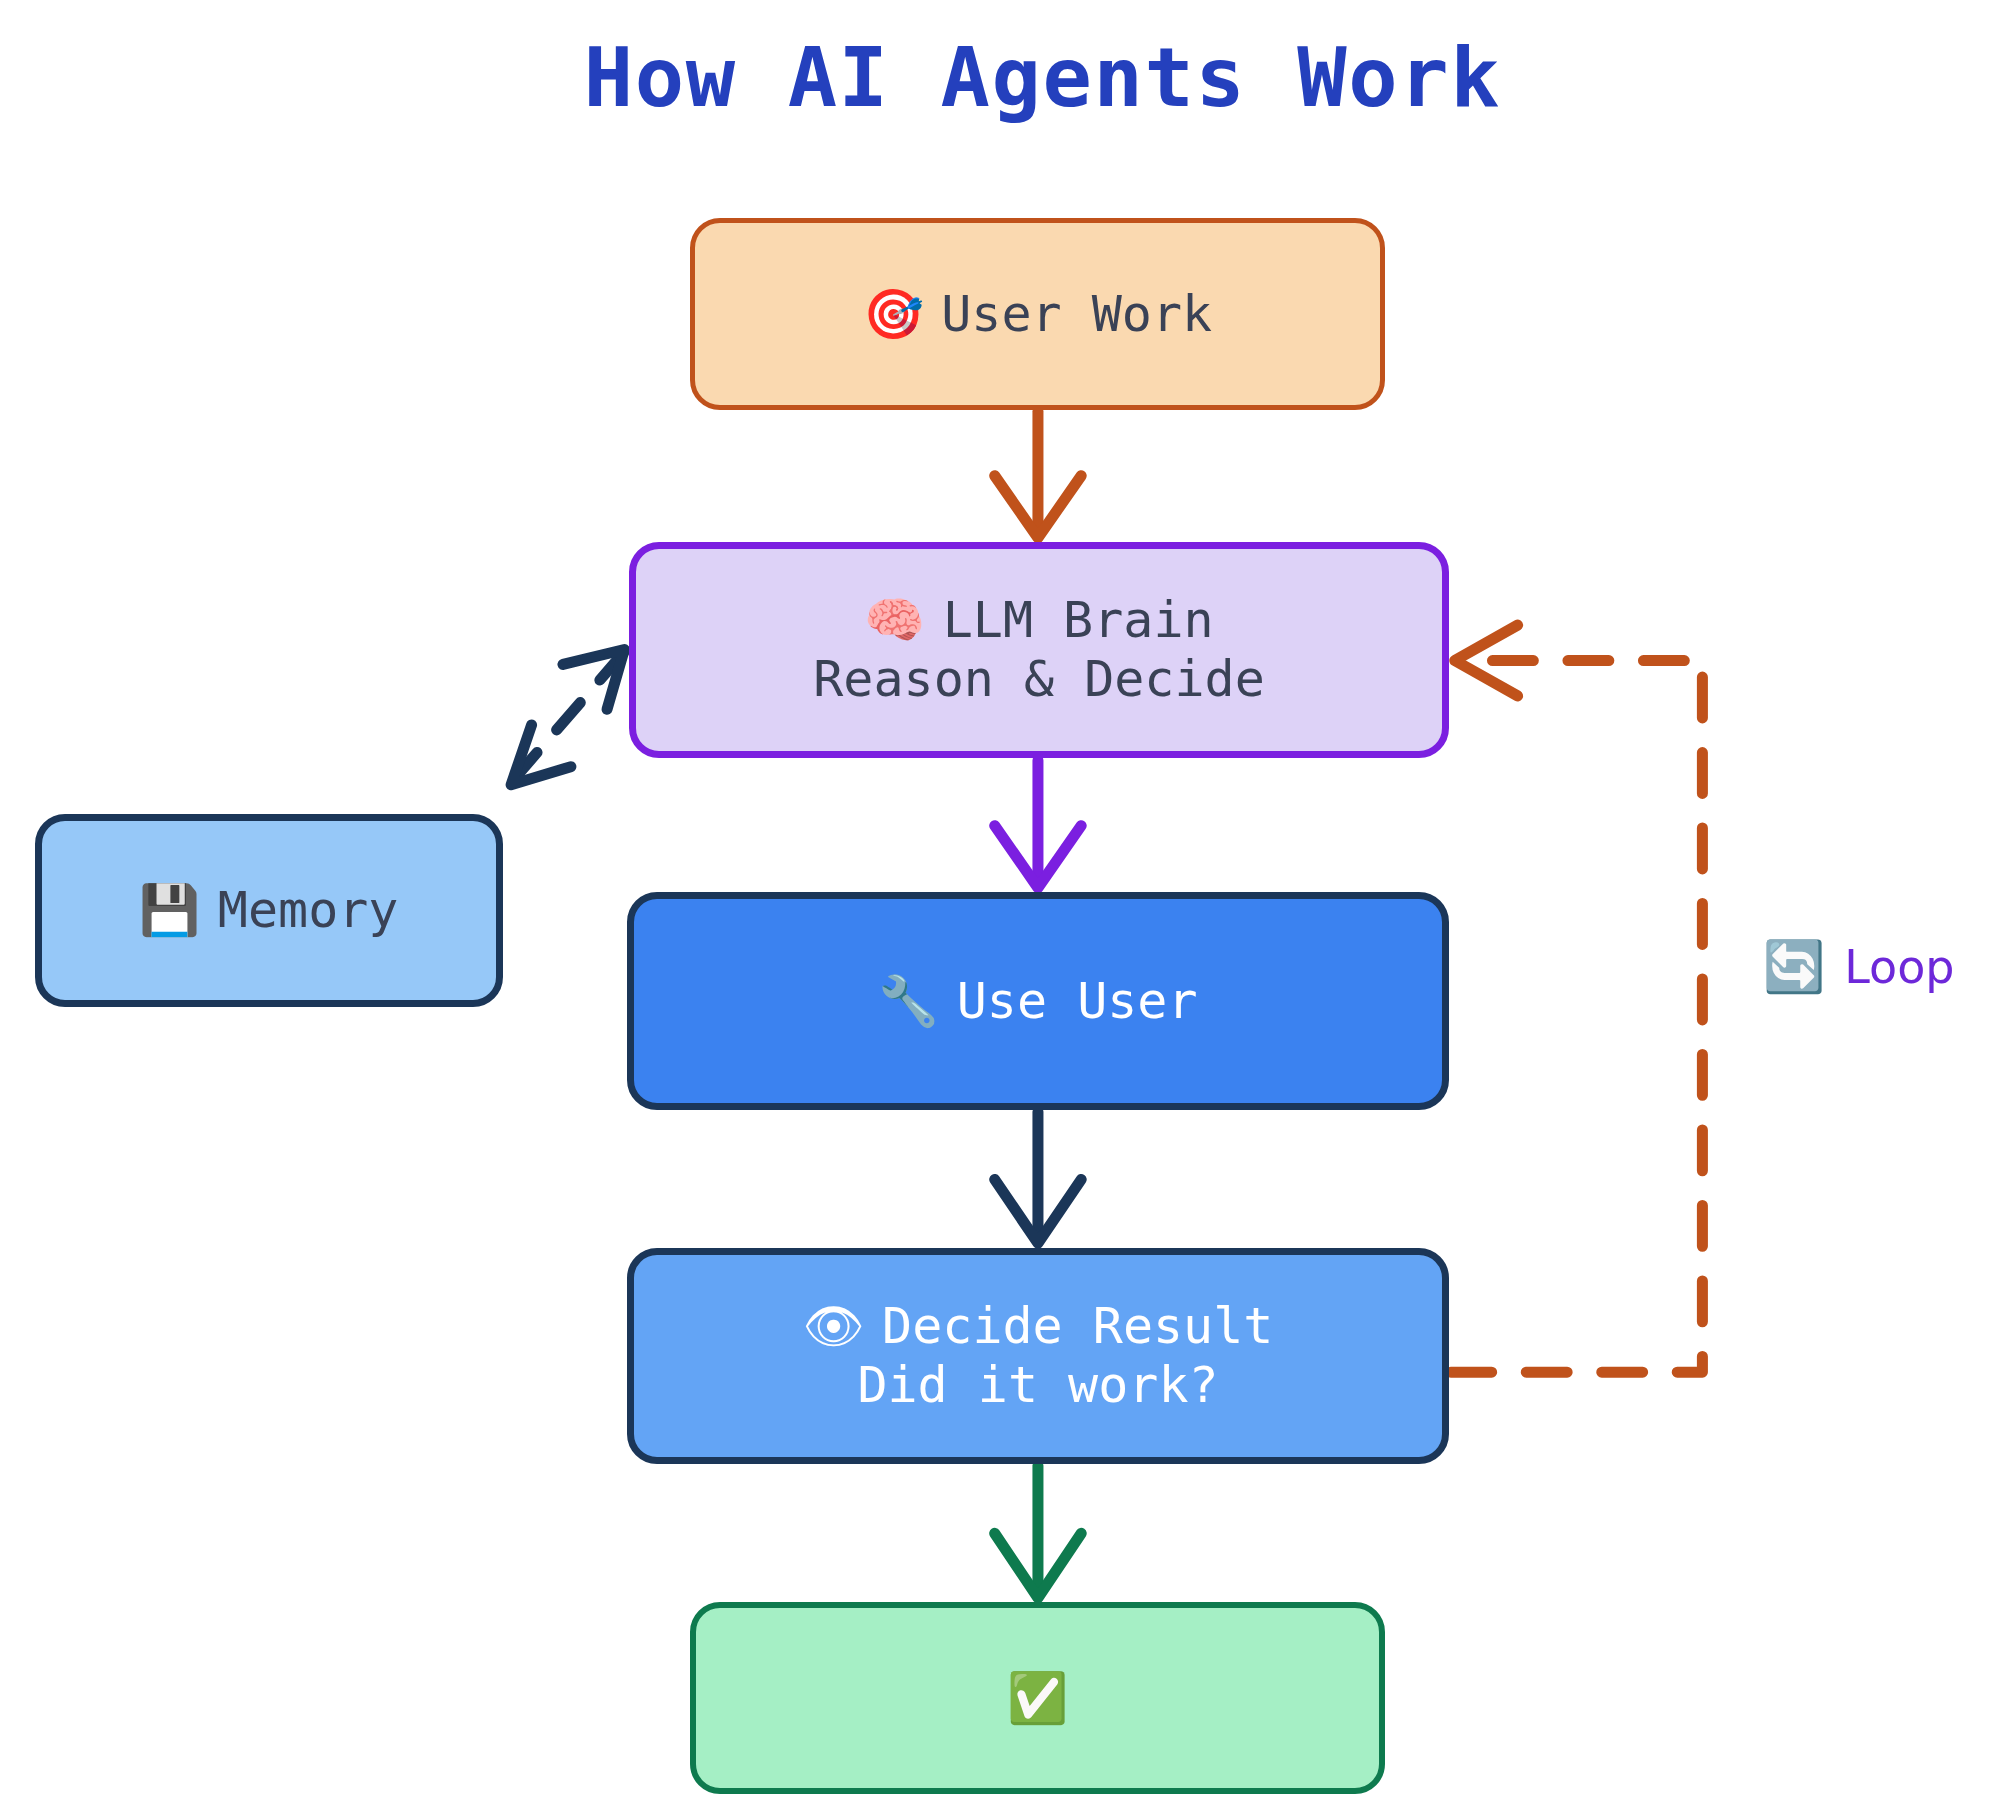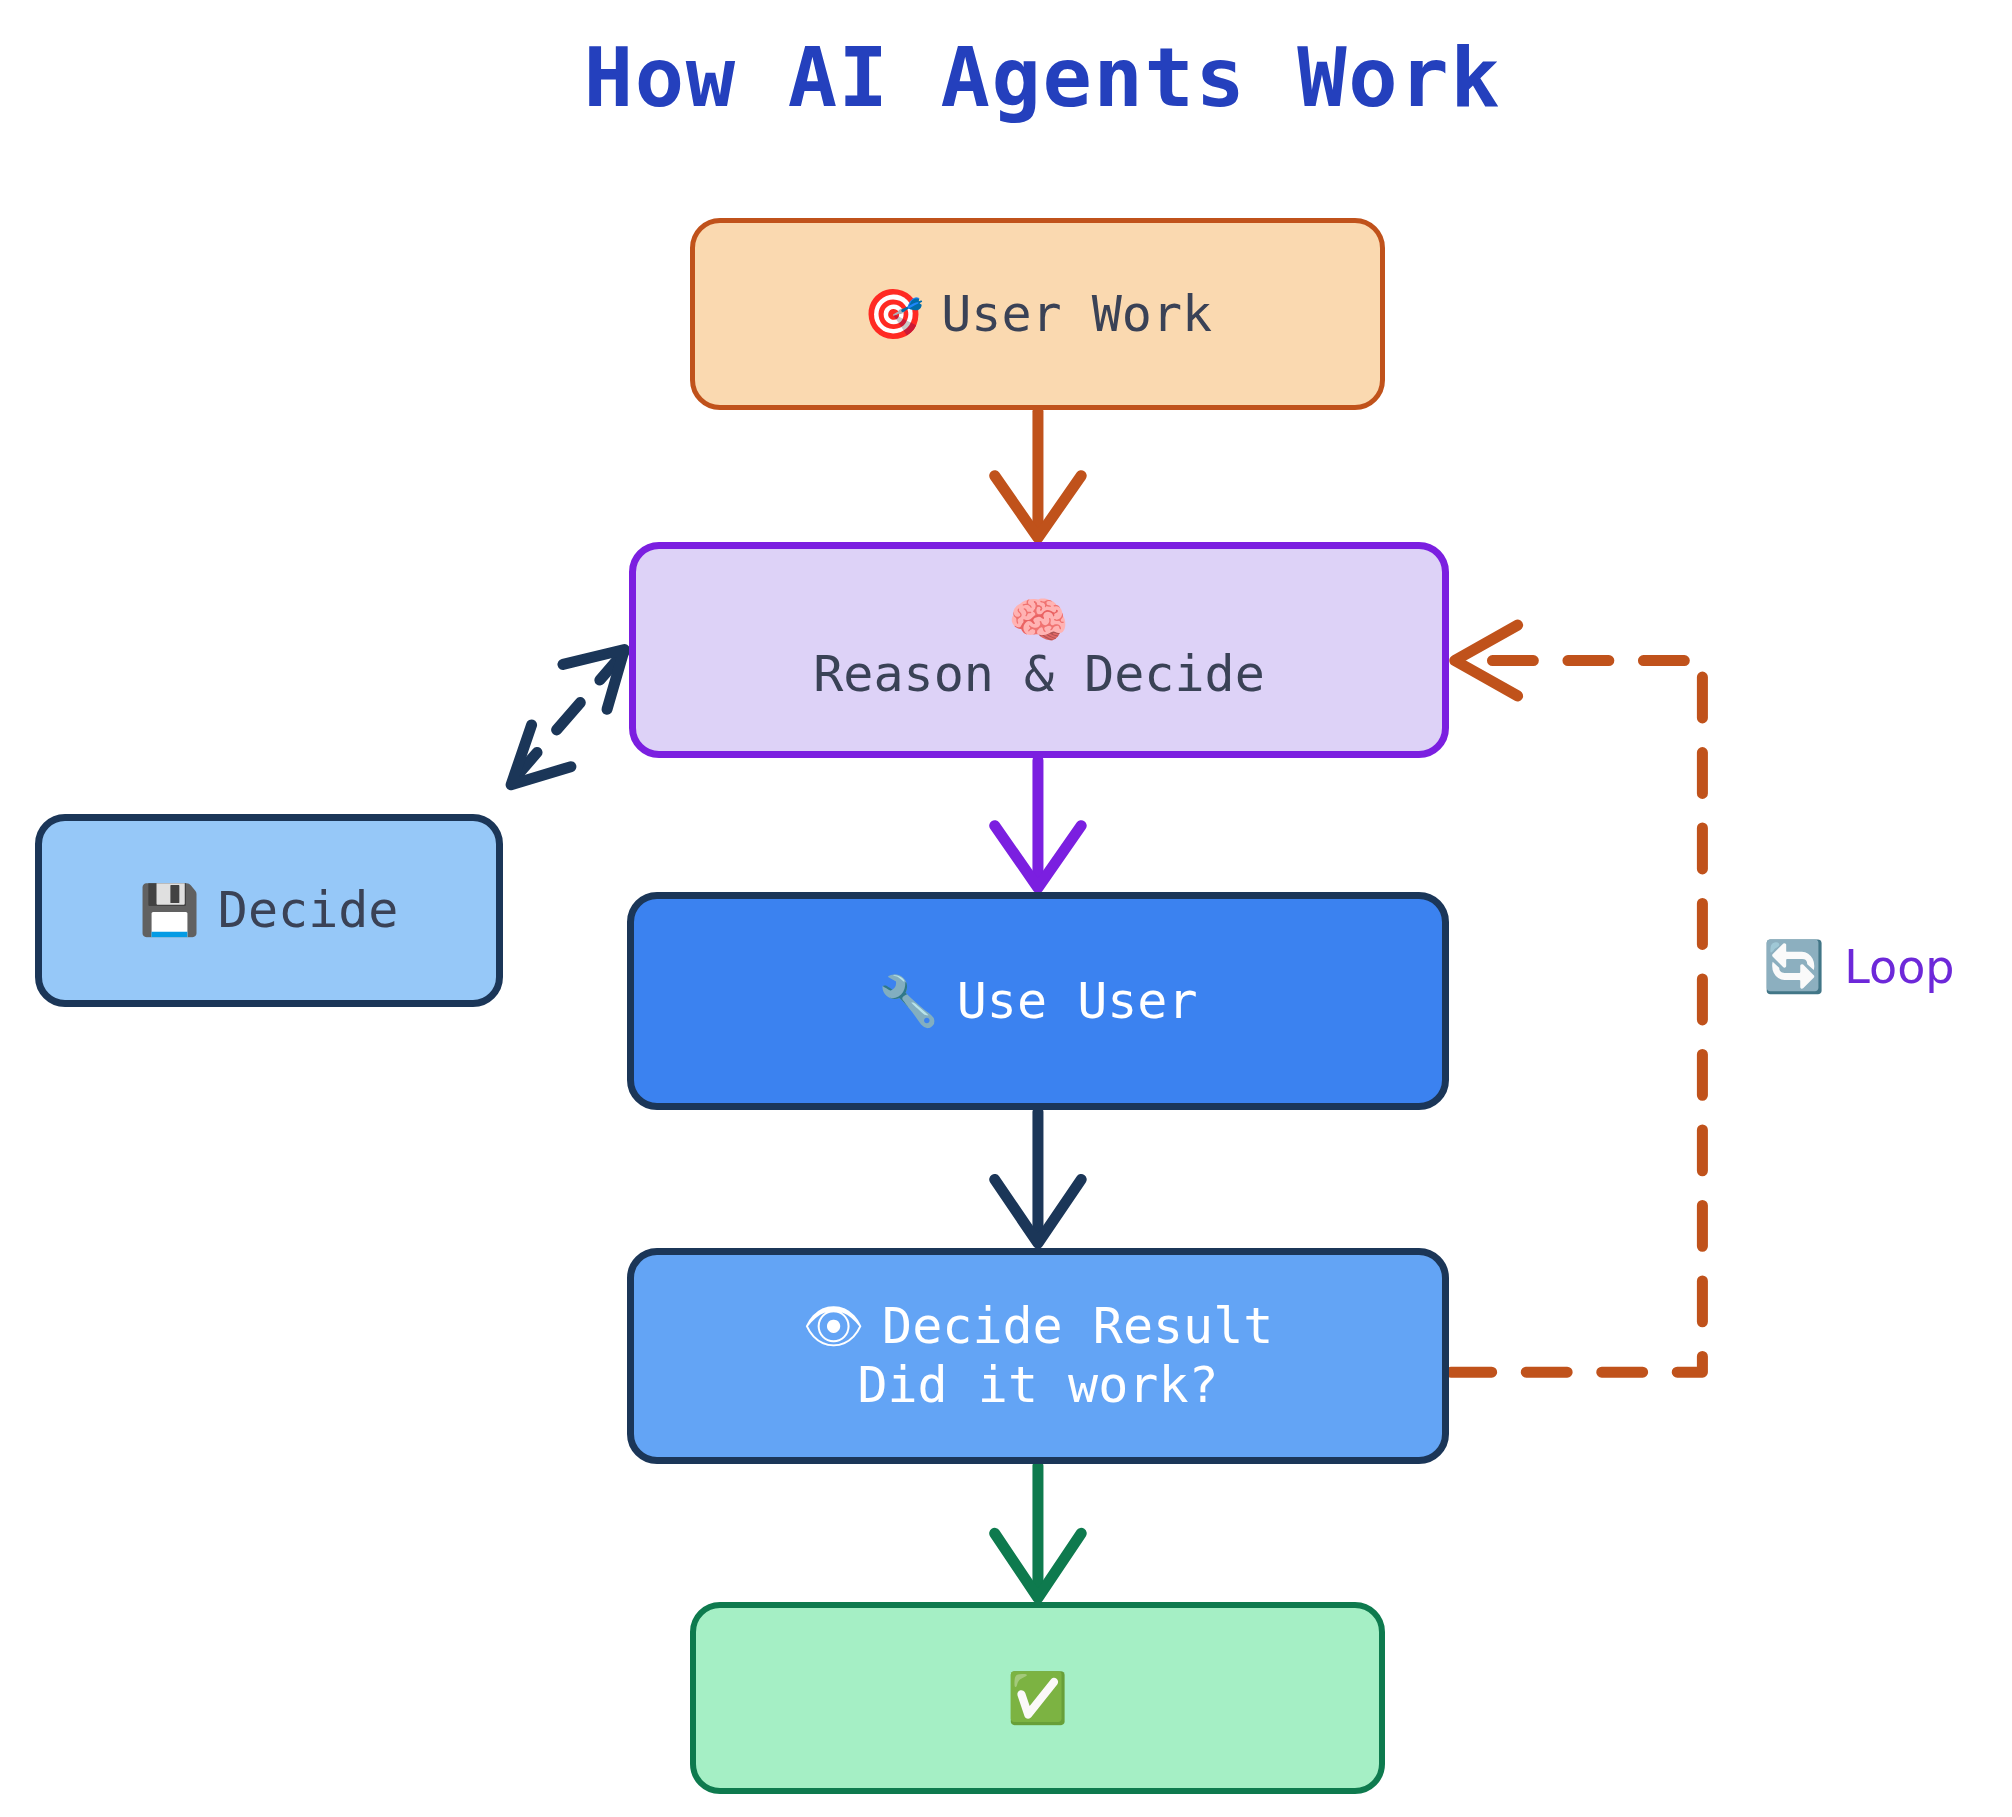--- a/index.html
+++ b/index.html
@@ -170,28 +170,29 @@
   <div class="node" id="node-user-goal">
     <div class="line with-icon">
       <span class="emoji">🎯</span>
       <span>User Work</span>
     </div>
   </div>
 
   <div class="node" id="node-llm-brain">
     <div class="line with-icon">
       <span class="emoji">🧠</span>
+      <span>LLM Brain</span>
     </div>
     <div class="line">Reason &amp; Decide</div>
   </div>
 
   <div class="node" id="node-memory">
     <div class="line with-icon">
       <span class="emoji">💾</span>
-      <span>Decide</span>
+      <span>Memory</span>
     </div>
   </div>
 
   <div class="node" id="node-use-tools">
     <div class="line with-icon">
       <span class="emoji">🔧</span>
       <span>Use User</span>
     </div>
   </div>
 

